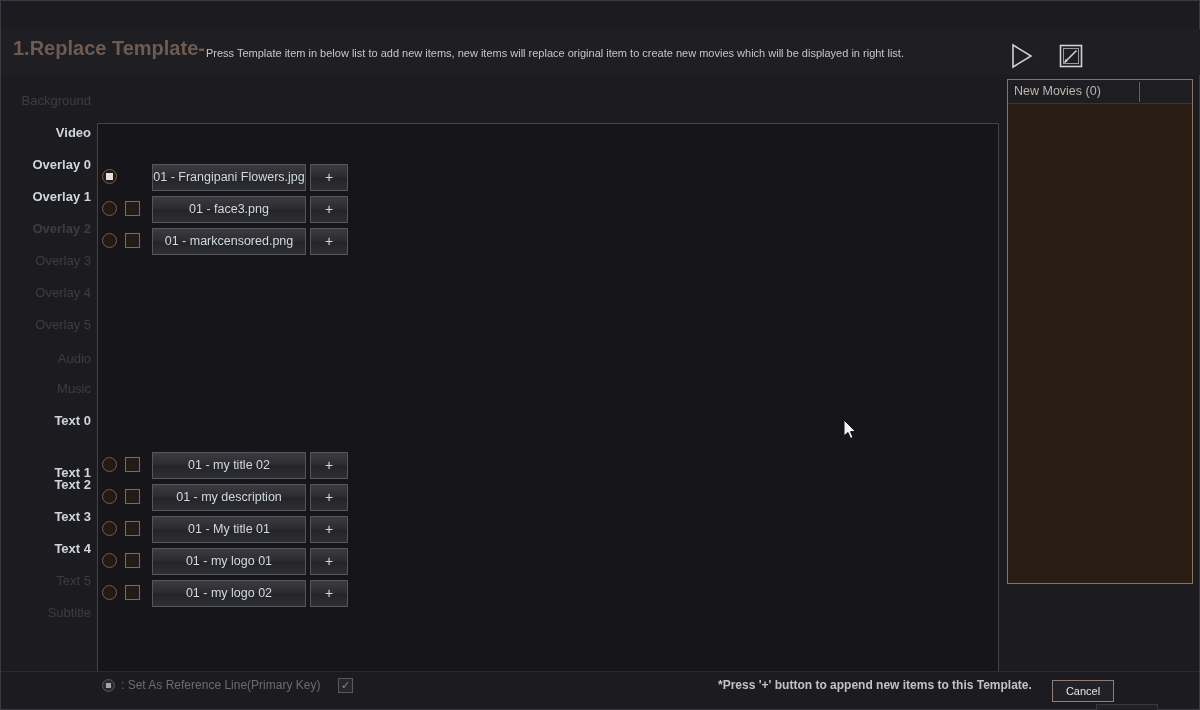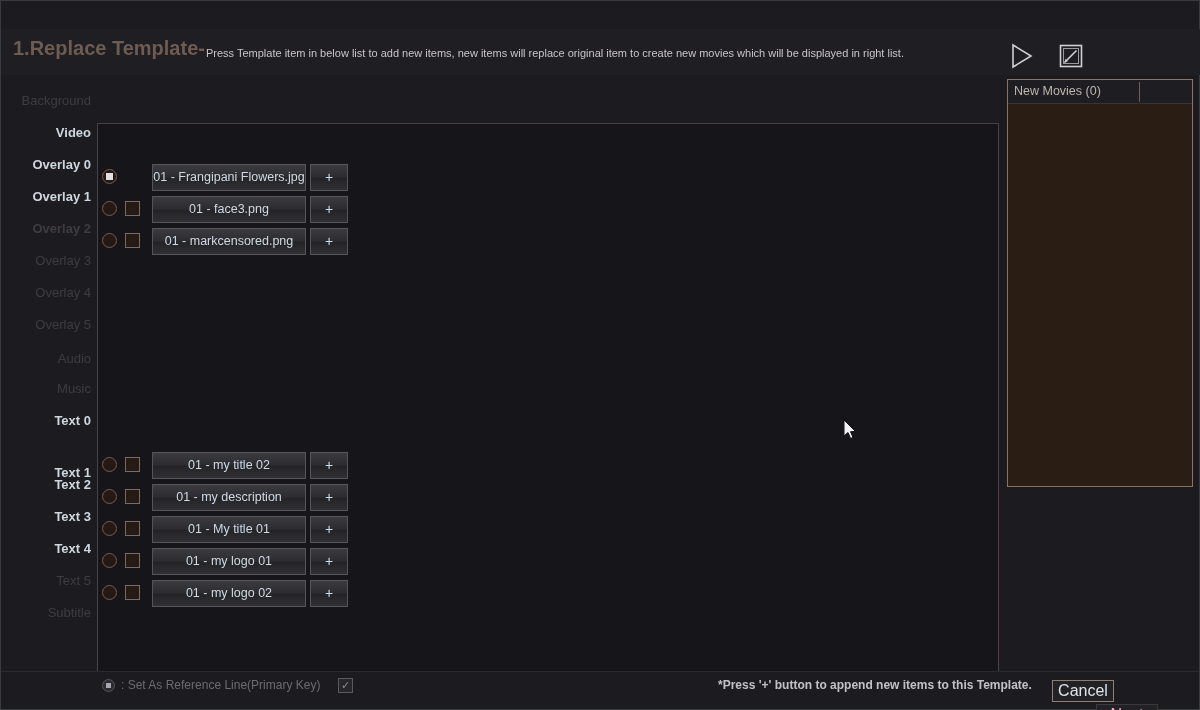--- a/index.html
+++ b/index.html
@@ -195,21 +195,21 @@
     line-height: 25px;
     text-align: center;
     cursor: pointer;
   }
 
   
   .rightpanel {
     position: absolute;
     left: 1006px; top: 78px;
     width: 186px;
-    height: 408px;
+    height: 505px;
     background: #2a1d14;
     border: 1px solid #8a7363;
     box-sizing: border-box;
     padding-left: 33px;
   }
   .rp-header {
     position: absolute;
     left: 0; top: 0;
     width: 184px;
     height: 24px;
@@ -301,21 +301,21 @@
     color: #c3c1c8;
     white-space: nowrap;
   }
   .footer-btn {
     position: absolute;
     top: 679px;
     width: 62px;
     height: 22px;
     background: #222226;
     box-sizing: border-box;
-    font-size: 16px;
+    font-size: 11px;
     line-height: 20px;
     text-align: center;
     cursor: pointer;
   }
   #cancel-button {
     left: 1051px;
     border: 1px solid #8d7f76;
     color: #dfe4ea;
   }
   #next-button {

